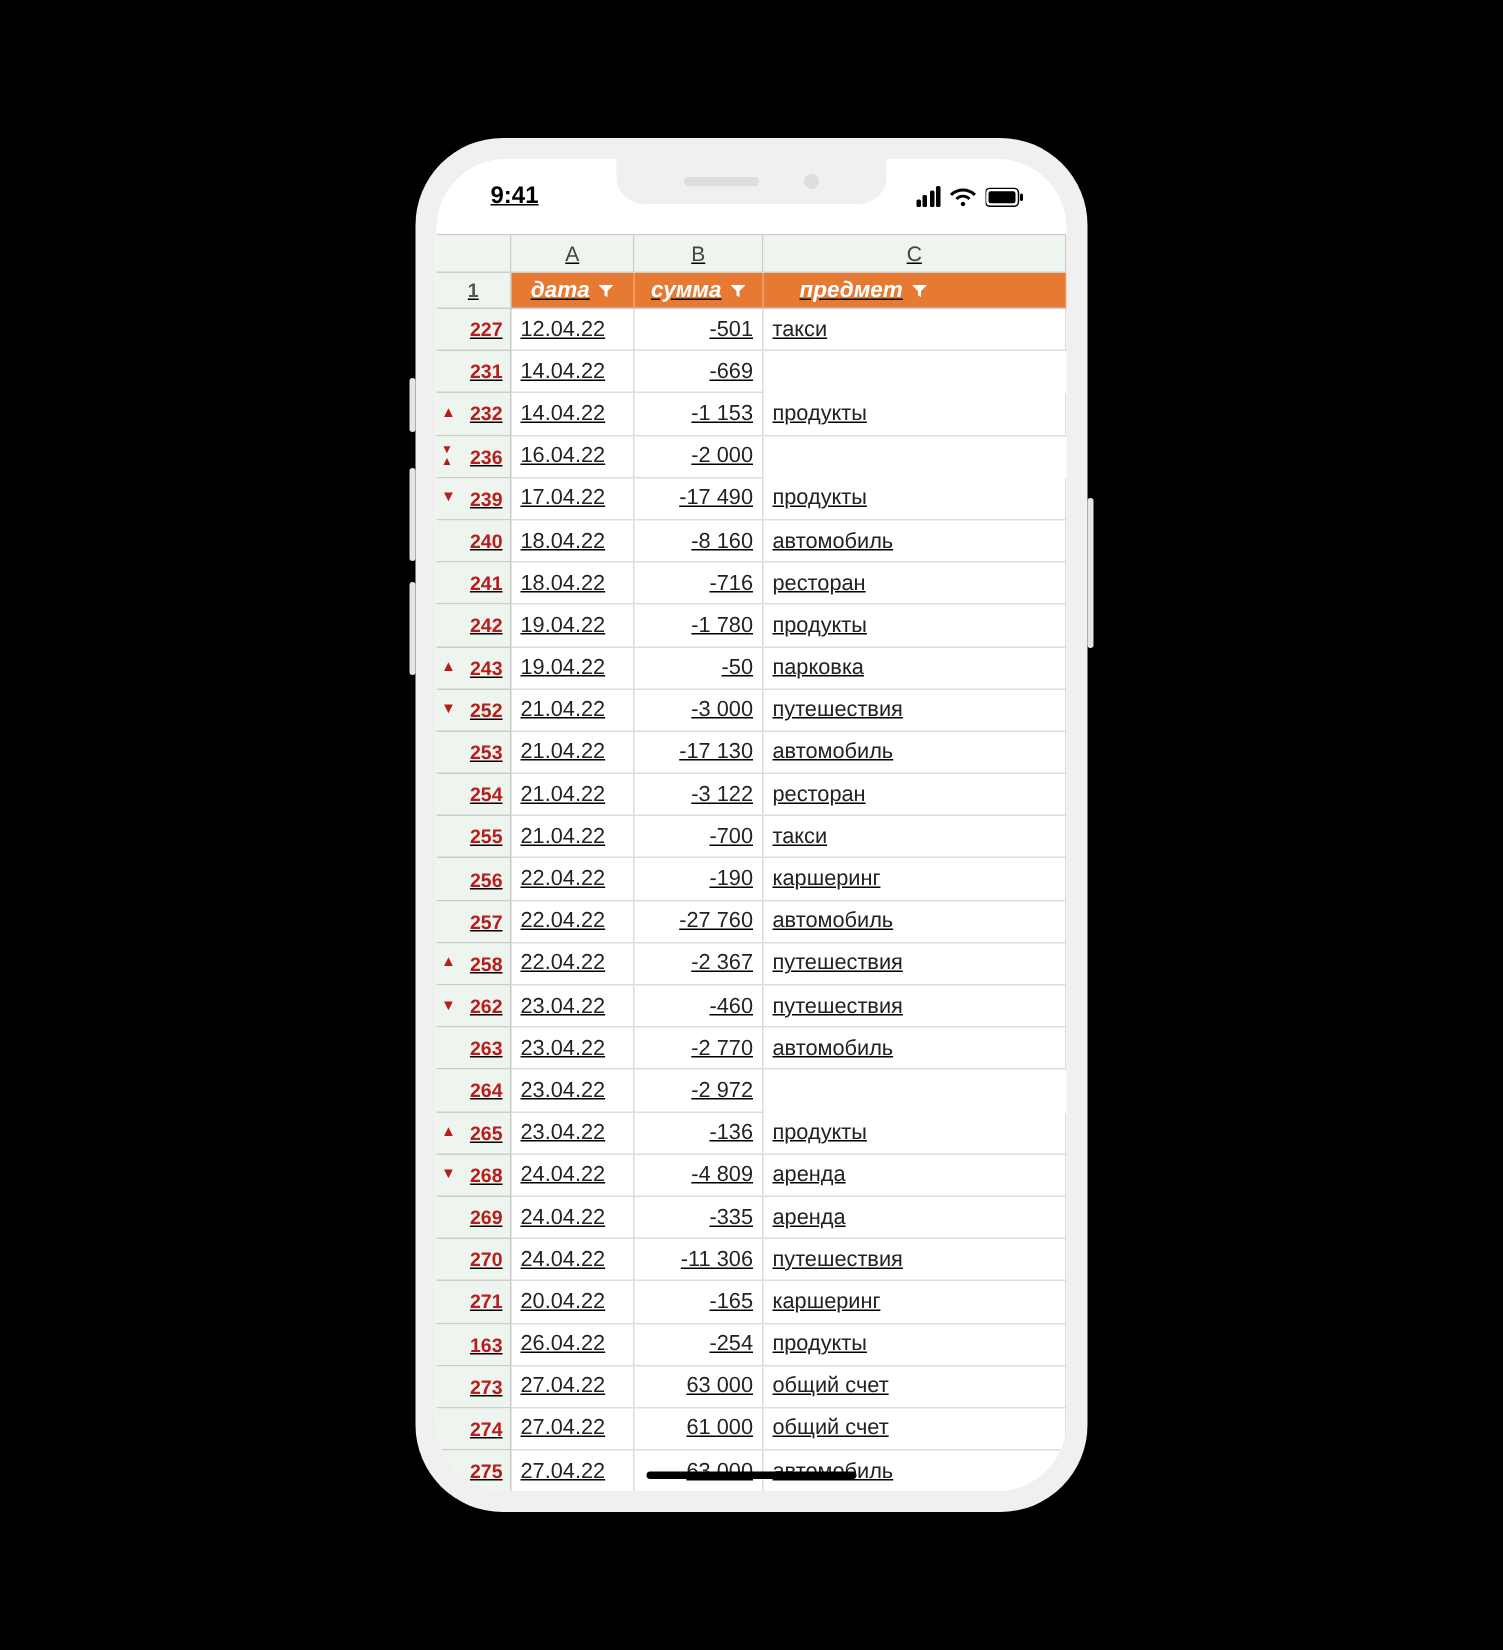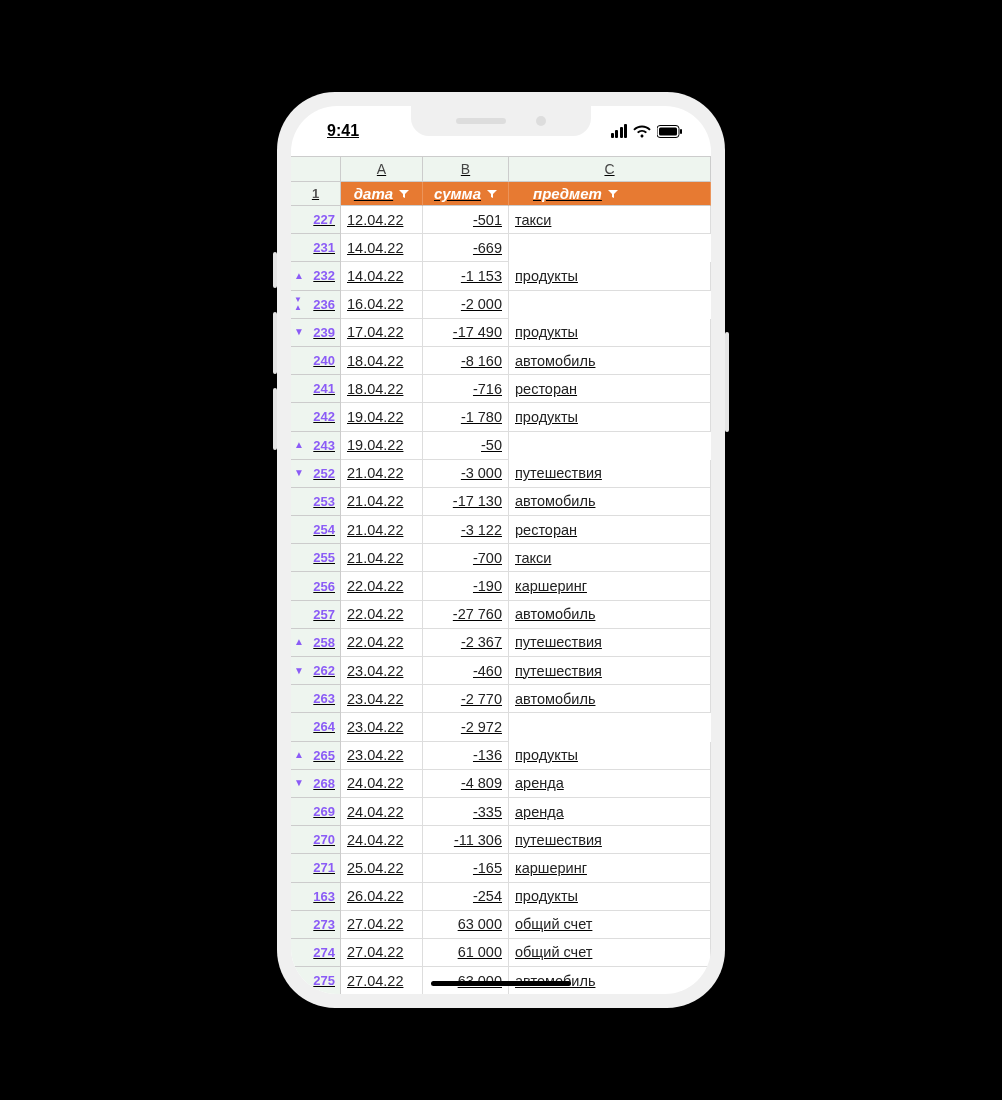--- a/index.html
+++ b/index.html
@@ -79,21 +79,21 @@
     border-right: 1px solid rgba(255,255,255,.2); border-bottom: 1px solid #ccc;
     display: flex; align-items: center; justify-content: center; gap: 6px;
     font-size: 15px;
   }
   .hcell.colC { justify-content: flex-start; padding: 0 6px 0 24px; }
   .filter-icon { display: inline-flex; }
   .row { display: flex; height: 28.2px; }
   .rownum {
     width: 50px; background: #eef5ef; border-right: 1px solid #ccc; border-bottom: 1px solid #ccc;
     display: flex; align-items: center; justify-content: flex-end; padding-right: 5px;
-    font-size: 13px; color: #8b5cf6; font-weight: 600; position: relative;
+    font-size: 13px; color: #b91c1c; font-weight: 600; position: relative;
   }
   .cell {
     border-right: 1px solid #ddd; border-bottom: 1px solid #ddd;
     display: flex; align-items: center; padding: 0 6px;
     font-size: 14.5px; color: #222;
   }
   .cell.colA { justify-content: flex-start; }
   .cell.colB { justify-content: flex-end; }
   .cell.colC { justify-content: flex-start; }
   .marker { position: absolute; left: 3px; font-size: 10px; line-height: 1; }
@@ -248,20 +248,21 @@
             <div class="cell colB">-1 780</div>
             <div class="cell colC">продукты</div>
           </div>
           <div class="row">
             <div class="rownum">
               <span class="marker m-up"></span>
               <span>243</span>
             </div>
             <div class="cell colA">19.04.22</div>
             <div class="cell colB">-50</div>
+            <div class="cell colC">парковка</div>
           </div>
           <div class="row">
             <div class="rownum">
               <span class="marker m-down"></span>
               <span>252</span>
             </div>
             <div class="cell colA">21.04.22</div>
             <div class="cell colB">-3 000</div>
             <div class="cell colC">путешествия</div>
           </div>
@@ -369,21 +370,21 @@
               <span>270</span>
             </div>
             <div class="cell colA">24.04.22</div>
             <div class="cell colB">-11 306</div>
             <div class="cell colC">путешествия</div>
           </div>
           <div class="row">
             <div class="rownum">
               <span>271</span>
             </div>
-            <div class="cell colA">25.04.22</div>
+            <div class="cell colA">20.04.22</div>
             <div class="cell colB">-165</div>
             <div class="cell colC">каршеринг</div>
           </div>
           <div class="row">
             <div class="rownum">
               <span>163</span>
             </div>
             <div class="cell colA">26.04.22</div>
             <div class="cell colB">-254</div>
             <div class="cell colC">продукты</div>

